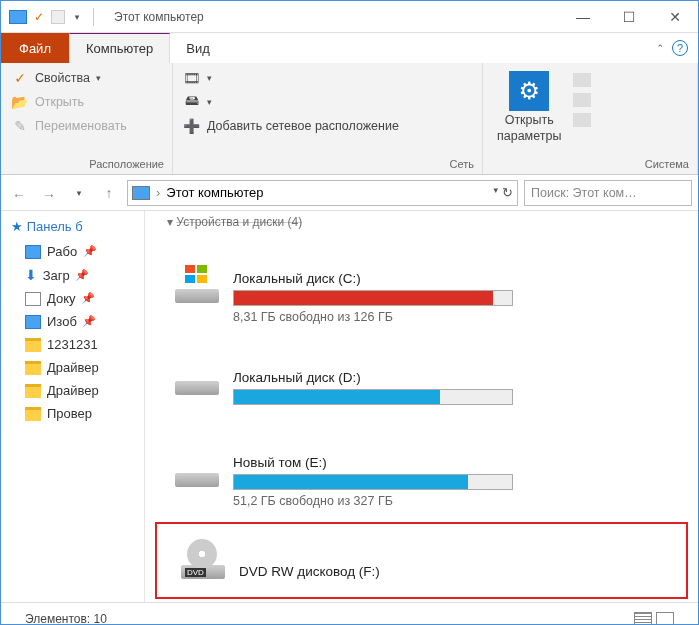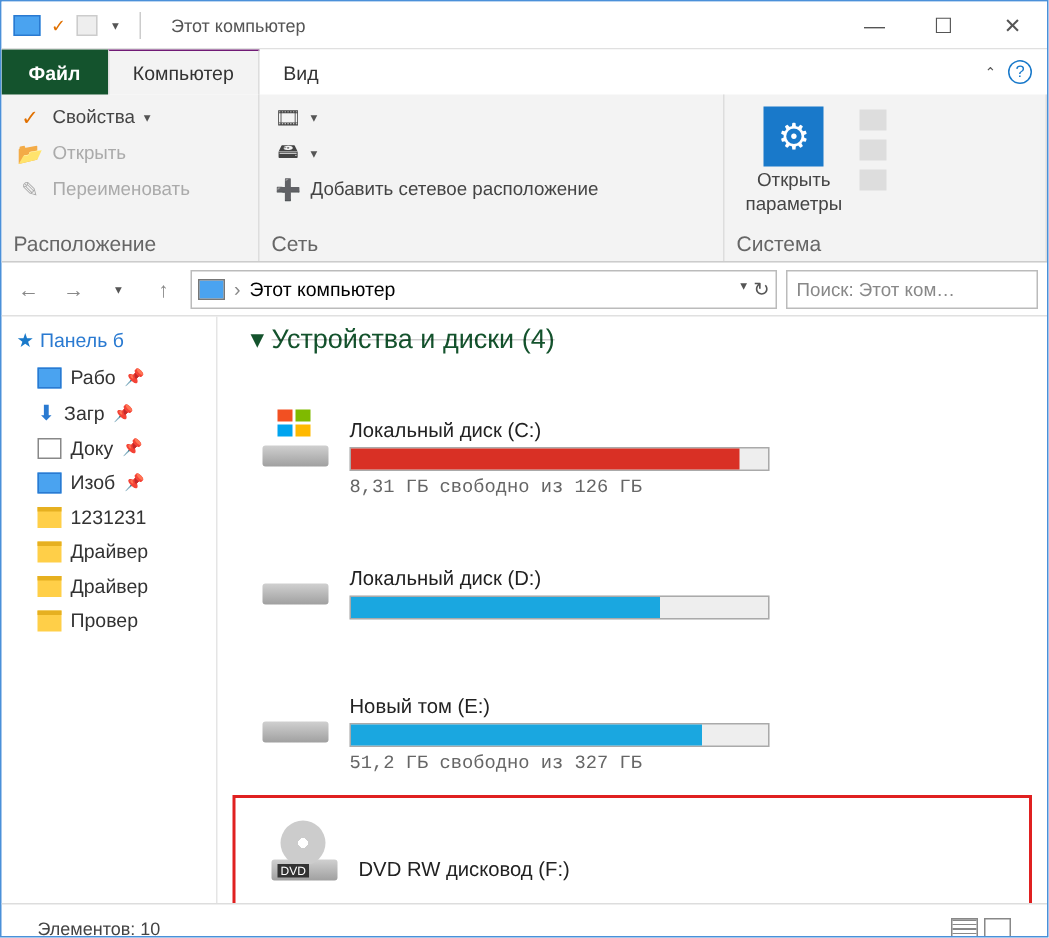--- a/index.html
+++ b/index.html
@@ -8,30 +8,30 @@
 
 .titlebar { height: 32px; display: flex; align-items: center; background: #fff; border-bottom: 1px solid #e0e0e0; }
 .titlebar-icons { display: flex; align-items: center; gap: 4px; padding: 0 8px; }
 .titlebar-icon { width: 16px; height: 16px; display: flex; align-items: center; justify-content: center; font-size: 12px; }
 .title-text { flex: 1; font-size: 12px; color: #555; padding-left: 8px; }
 .window-controls { display: flex; }
 .win-ctrl { width: 46px; height: 32px; display: flex; align-items: center; justify-content: center; font-size: 14px; color: #555; }
 
 
 .ribbon-tabs { height: 30px; display: flex; background: #fff; font-size: 13px; }
-.tab-file { background: #14532d; color: #fff; padding: 0 18px; display: flex; align-items: center; font-weight: bold; }
+.tab-file { background: #c2410c; color: #fff; padding: 0 18px; display: flex; align-items: center; }
 .tab { padding: 0 16px; display: flex; align-items: center; color: #333; }
 .tab.active { background: #f3f3f3; border-top: 1px solid #701a75; border-left: 1px solid #ddd; border-right: 1px solid #ddd; }
 .ribbon-help { margin-left: auto; display: flex; align-items: center; padding: 0 10px; gap: 8px; color: #555; }
 
 
 .ribbon-body { background: #f3f3f3; height: 112px; display: flex; border-bottom: 1px solid #ccc; }
 .ribbon-group { border-right: 1px solid #ddd; padding: 4px 8px; display: flex; flex-direction: column; }
 .rg-content { flex: 1; display: flex; flex-direction: column; gap: 2px; }
-.rg-label { text-align: left; font-size: 14px; color: #666; padding-top: 2px; }
+.rg-label { text-align: right; font-size: 11px; color: #666; padding-top: 2px; }
 .rb-item { display: flex; align-items: center; gap: 6px; font-size: 12.5px; color: #444; padding: 2px 2px; }
 .rb-item .ico { width: 18px; height: 18px; display: flex; align-items: center; justify-content: center; font-size: 14px; }
 .rb-big { display: flex; flex-direction: column; align-items: center; justify-content: center; gap: 2px; padding: 4px 6px; font-size: 12.5px; color: #444; text-align: center; }
 .rb-big .big-ico { width: 40px; height: 40px; background: #1979ca; display: flex; align-items: center; justify-content: center; font-size: 24px; color: #fff; }
 .rg-sys { display: flex; flex-direction: row; align-items: flex-start; }
 .small-icons { display: flex; flex-direction: column; gap: 6px; padding: 6px 4px; }
 .small-ico { width: 18px; height: 14px; background: #ddd; }
 
 
 .navbar { height: 36px; display: flex; align-items: center; gap: 6px; padding: 0 6px; border-bottom: 1px solid #e0e0e0; }
@@ -48,37 +48,37 @@
 .sb-item { display: flex; align-items: center; gap: 6px; padding: 4px 0 4px 14px; color: #333; white-space: nowrap; }
 .sb-item .pin { color: #aaa; font-size: 11px; }
 .sb-ico { width: 16px; height: 14px; display: inline-block; }
 .ico-desktop { background: #4aa3f0; border: 1px solid #2a7ad1; }
 .ico-down { color: #2a7ad1; font-size: 14px; }
 .ico-doc { background: #fff; border: 1px solid #888; }
 .ico-img { background: #4aa3f0; border: 1px solid #2a7ad1; }
 .ico-folder { background: #ffcf48; border-top: 3px solid #e6b020; }
 
 .main { flex: 1; padding: 0 10px; overflow: hidden; }
-.section-hdr { color: #14532d; font-size: 18px; padding: 4px 0 6px 12px; }
+.section-hdr { color: #737373; font-size: 12px; padding: 4px 0 6px 12px; }
 .drive { display: flex; align-items: center; gap: 14px; padding: 6px 0 10px 20px; }
 .drive-ico { width: 44px; height: 40px; position: relative; }
 .drive-ico .base { position: absolute; bottom: 0; width: 44px; height: 14px; background: linear-gradient(#d0d0d0,#a0a0a0); border-radius: 2px; }
 .drive-ico .winlogo { position: absolute; top: 2px; left: 10px; width: 22px; height: 18px; background:
   linear-gradient(#f25022,#f25022) 0 0/10px 8px no-repeat,
   linear-gradient(#7fba00,#7fba00) 12px 0/10px 8px no-repeat,
   linear-gradient(#00a4ef,#00a4ef) 0 10px/10px 8px no-repeat,
   linear-gradient(#ffb900,#ffb900) 12px 10px/10px 8px no-repeat;
 }
 .drive-ico .dvd { position: absolute; top: 0; left: 6px; width: 30px; height: 30px; border-radius: 50%; background: radial-gradient(circle,#fff 0 15%, #ccc 15% 100%); }
 .drive-ico .dvd-label { position: absolute; bottom: 2px; left: 4px; font-size: 8px; background: #333; color: #fff; padding: 0 2px; }
 .drive-info { flex: 1; margin-top: 30px; }
 .drive-name { font-size: 13.5px; color: #222; margin-bottom: 4px; }
 .drive-bar { width: 280px; height: 16px; border: 1px solid #aaa; background: #eee; margin-bottom: 4px; }
 .drive-bar .fill { height: 100%; }
-.drive-stat { font-size: 12.5px; color: #666; font-family: Liberation Mono, monospace; }
+.drive-stat { font-size: 12.5px; color: #666; }
 .highlight { border: 2px solid #e02020; padding: 4px; margin-top: 4px; }
 
 
 .statusbar { height: 32px; border-top: 1px solid #ddd; display: flex; align-items: center; font-size: 12px; color: #444; padding: 0 24px; }
 .statusbar .right { margin-left: auto; display: flex; gap: 4px; }
 .view-ico { width: 18px; height: 14px; border: 1px solid #888; }
 
 .caret { font-size: 9px; color: #555; }
 .disabled { color: #aaa; }
 </style>

